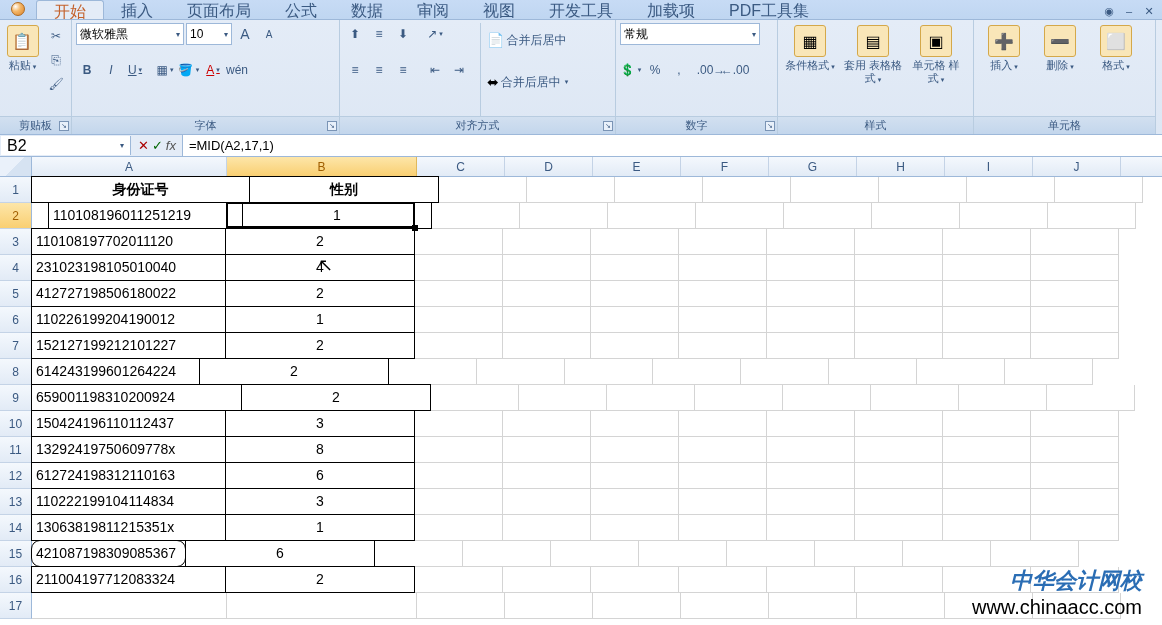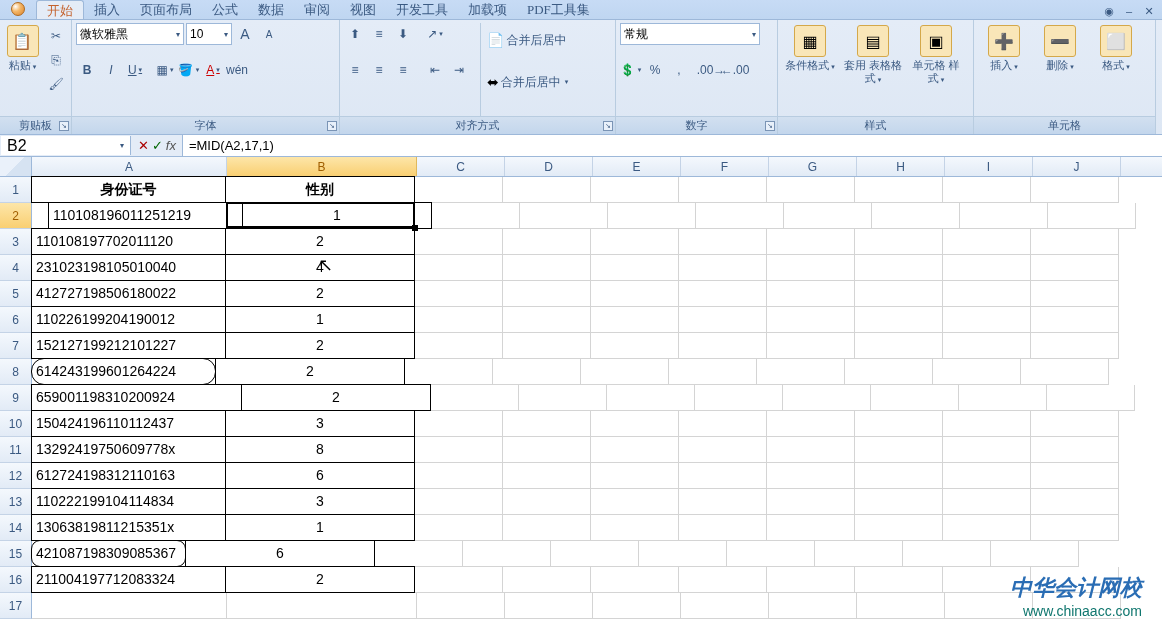--- a/index.html
+++ b/index.html
@@ -1,19 +1,19 @@
 <!DOCTYPE html>
 <html><head>
 <meta charset="utf-8">
 <style>
 * { box-sizing: border-box; margin: 0; padding: 0; font-family: "Microsoft YaHei", Arial, sans-serif; }
 body { width: 1162px; height: 625px; background: #fff; overflow: hidden; position: relative; }
 
 .titlebar { height: 20px; background: linear-gradient(#c7dbf5,#bfd6f1); border-bottom: 1px solid #9db8d9; display: flex; align-items: flex-end; }
-.tab { height: 19px; padding: 1px 10px; font-size: 13px; color: #3b5a82; cursor: pointer; font-family: Liberation Serif, serif; }
+.tab { height: 19px; padding: 1px 17px; font-size: 16px; color: #3b5a82; cursor: pointer; }
 .tab.active { background: #e4ecf7; border: 1px solid #9db8d9; border-bottom: none; border-radius: 3px 3px 0 0; color: #c4622d; }
 .office-btn { width: 36px; height: 20px; display: flex; align-items: center; justify-content: center; }
 .office-btn .orb { width: 14px; height: 14px; border-radius: 50%; background: radial-gradient(circle at 30% 30%, #fff, #f5b869 40%, #d9822b); border:1px solid #b06a1f; }
 .help-icons { margin-left: auto; display: flex; gap: 6px; padding-right: 6px; }
 .help-icons span { width: 14px; height: 14px; font-size: 11px; color: #3b5a82; text-align: center; }
 
 .ribbon { height: 115px; background: linear-gradient(#e4ecf7,#dde7f4); border-bottom: 1px solid #9db8d9; display: flex; }
 .group { border-right: 1px solid #b8cce0; display: flex; flex-direction: column; padding: 3px 4px 0 4px; position: relative; }
 .group-body { flex: 1; display: flex; gap: 4px; }
 .group-label { height: 18px; font-size: 11px; color: #3b5a82; text-align: center; background: linear-gradient(#d2e0f0,#c3d6ec); margin: 0 -4px; border-top: 1px solid #b8cce0; display:flex; align-items:center; justify-content:center; position:relative; }
@@ -49,21 +49,21 @@
 .cell-row { display: flex; height: 26px; }
 .cell { border-right: 1px solid #d4d4d4; border-bottom: 1px solid #d4d4d4; font-size: 14px; padding: 0 4px; line-height: 25px; overflow: hidden; white-space: nowrap; }
 .cell.hdr { font-weight: bold; text-align: center; background: #fff; }
 .cell.bordered { border: 1px solid #000; margin: -1px 0 0 -1px; }
 .cell.center { text-align: center; }
 .selection { position: absolute; border: 2px solid #000; pointer-events: none; }
 .fill-handle { position: absolute; width: 6px; height: 6px; background: #000; }
 
 .watermark { position: absolute; bottom: 6px; right: 20px; text-align: right; pointer-events:none; }
 .watermark .l1 { font-size: 22px; font-weight: bold; color: #2a6db4; font-style: italic; }
-.watermark .l2 { font-size: 14px; color: #0f766e; }
+.watermark .l2 { font-size: 20px; color: #000000; }
 
 .cursor { position: absolute; font-size: 18px; pointer-events:none; }
 </style>
 </head>
 <body>
 
 <div class="titlebar">
   <div class="office-btn">
       <div class="orb"></div>
     </div>
@@ -282,21 +282,21 @@
         <div class="row-h">11</div>
         <div class="row-h">12</div>
         <div class="row-h">13</div>
         <div class="row-h">14</div>
         <div class="row-h">15</div>
         <div class="row-h">16</div>
         <div class="row-h">17</div>
       </div>
     <div class="cells" id="cells">
         <div class="cell-row">
-          <div class="cell hdr bordered" style="width: 195px;">身份证号</div>
+          <div class="cell hdr bordered" style="width: 219px;">身份证号</div>
           <div class="cell hdr bordered" style="width: 190px;">性别</div>
           <div class="cell" style="width: 88px;"></div>
           <div class="cell" style="width: 88px;"></div>
           <div class="cell" style="width: 88px;"></div>
           <div class="cell" style="width: 88px;"></div>
           <div class="cell" style="width: 88px;"></div>
           <div class="cell" style="width: 88px;"></div>
           <div class="cell" style="width: 88px;"></div>
           <div class="cell" style="width: 88px;"></div>
         </div>
@@ -366,21 +366,21 @@
           <div class="cell" style="width: 88px;"></div>
           <div class="cell" style="width: 88px;"></div>
           <div class="cell" style="width: 88px;"></div>
           <div class="cell" style="width: 88px;"></div>
           <div class="cell" style="width: 88px;"></div>
           <div class="cell" style="width: 88px;"></div>
           <div class="cell" style="width: 88px;"></div>
           <div class="cell" style="width: 88px;"></div>
         </div>
         <div class="cell-row">
-          <div class="cell bordered" style="width: 185px; border-radius: 13px;">614243199601264224</div>
+          <div class="cell bordered" style="width: 169px;">614243199601264224</div>
           <div class="cell bordered center" style="width: 190px;">2</div>
           <div class="cell" style="width: 88px;"></div>
           <div class="cell" style="width: 88px;"></div>
           <div class="cell" style="width: 88px;"></div>
           <div class="cell" style="width: 88px;"></div>
           <div class="cell" style="width: 88px;"></div>
           <div class="cell" style="width: 88px;"></div>
           <div class="cell" style="width: 88px;"></div>
           <div class="cell" style="width: 88px;"></div>
         </div>

